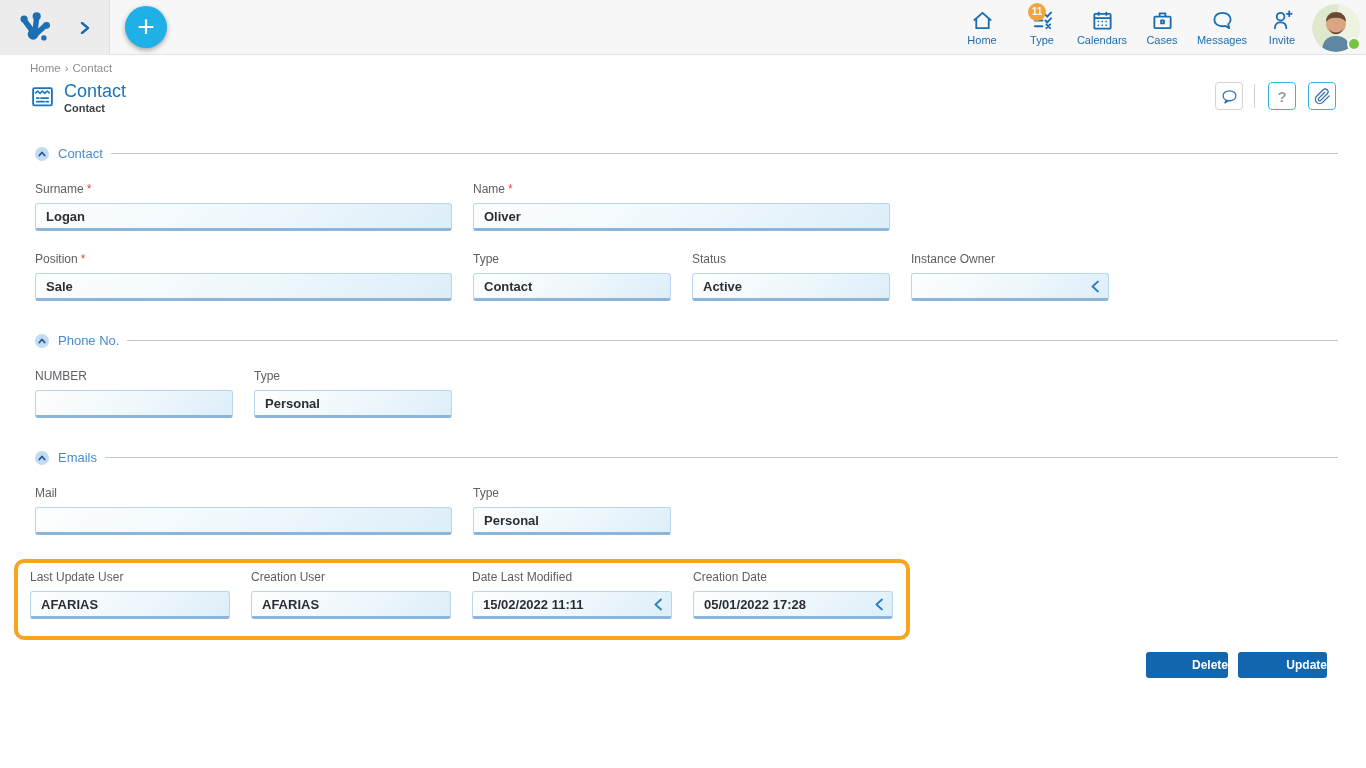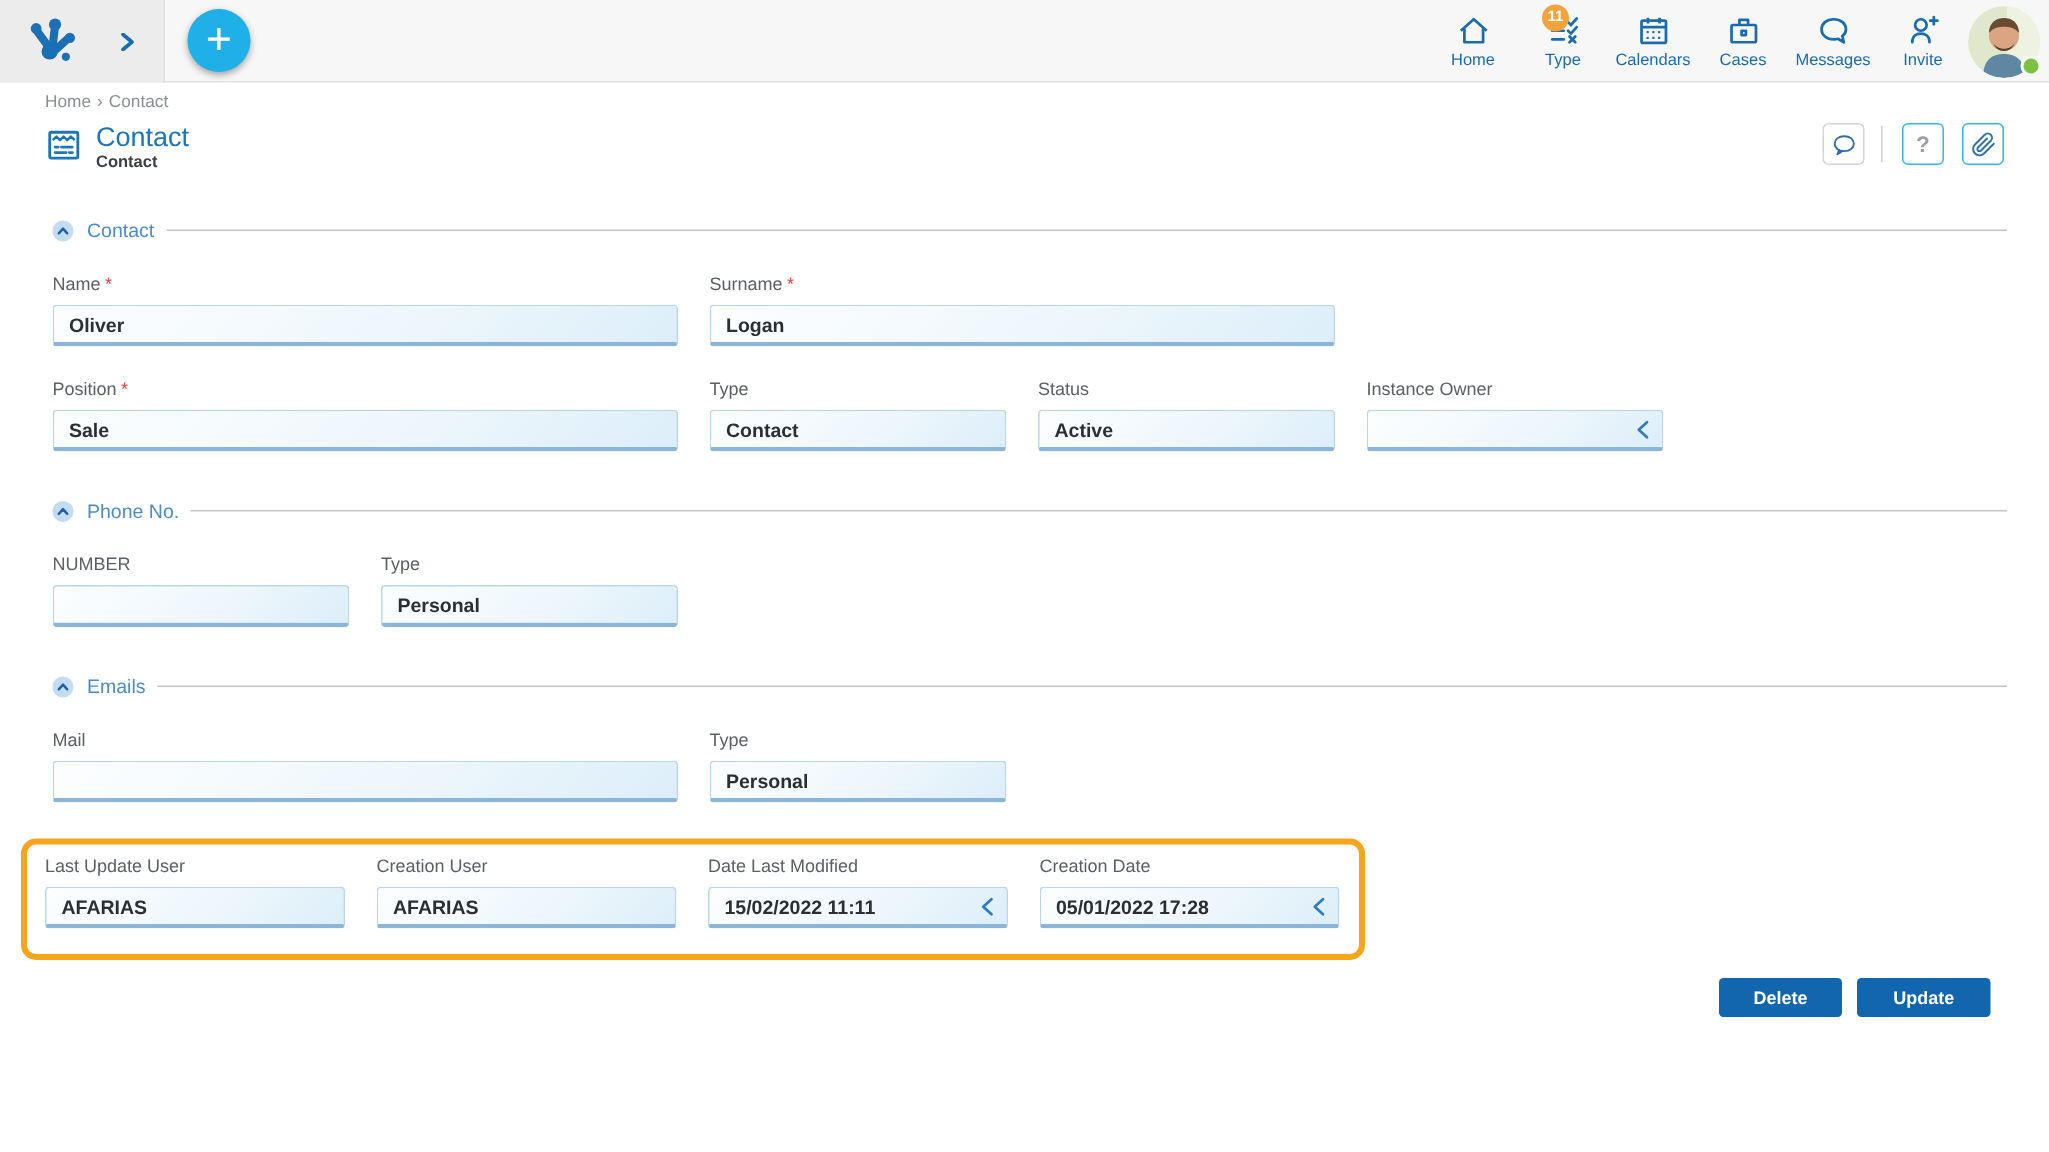--- a/index.html
+++ b/index.html
@@ -94,21 +94,21 @@
     margin:24px 0 0 -21px; width:896px; border:4px solid #f7a51c; border-radius:10px;
     padding:7px 12px 17px 12px;
   }
   .audit-box .form-row { margin-top:0; }
 
   
   .actions-row { display:flex; justify-content:flex-end; gap:10px; margin-top:12px; padding-right:11px; }
   .action-btn {
     background:#1266ad; color:#fff; border:none; border-radius:3px; font-size:12px;
     font-weight:bold; font-family:"Liberation Sans",sans-serif; padding:6px 0; width:82px;
-    text-align:center; cursor:pointer;
+    text-align:right; cursor:pointer;
   }
   .action-btn.update { width:89px; }
 </style>
 </head>
 <body>
 
 <header class="topbar">
   <div class="topbar-left">
     <span>
       <svg class="logo-svg" viewBox="0 0 40 40">
@@ -275,26 +275,26 @@
         <svg viewBox="0 0 10 10">
             <path d="M1.5 7 L5 3 L8.5 7" fill="none" stroke="#1f5fa9" stroke-width="2" stroke-linecap="round" stroke-linejoin="round"></path>
           </svg>
       </button>
       <span class="section-title">Contact</span>
       <span class="section-line"></span>
     </div>
 
     <div class="form-row">
       <div class="field w-wide">
+        <span class="field-label"><span>Surname</span><span class="req">*</span></span>
+        <input class="tb" type="text" value="Logan" style="">
+      </div>
+      <div class="field w-wide">
         <span class="field-label"><span>Name</span><span class="req">*</span></span>
         <input class="tb" type="text" value="Oliver" style="">
-      </div>
-      <div class="field w-wide">
-        <span class="field-label"><span>Surname</span><span class="req">*</span></span>
-        <input class="tb" type="text" value="Logan" style="">
       </div>
     </div>
 
     <div class="form-row">
       <div class="field w-wide">
         <span class="field-label"><span>Position</span><span class="req">*</span></span>
         <input class="tb" type="text" value="Sale" style="">
       </div>
       <div class="field w-narrow">
         <span class="field-label">Type</span>

